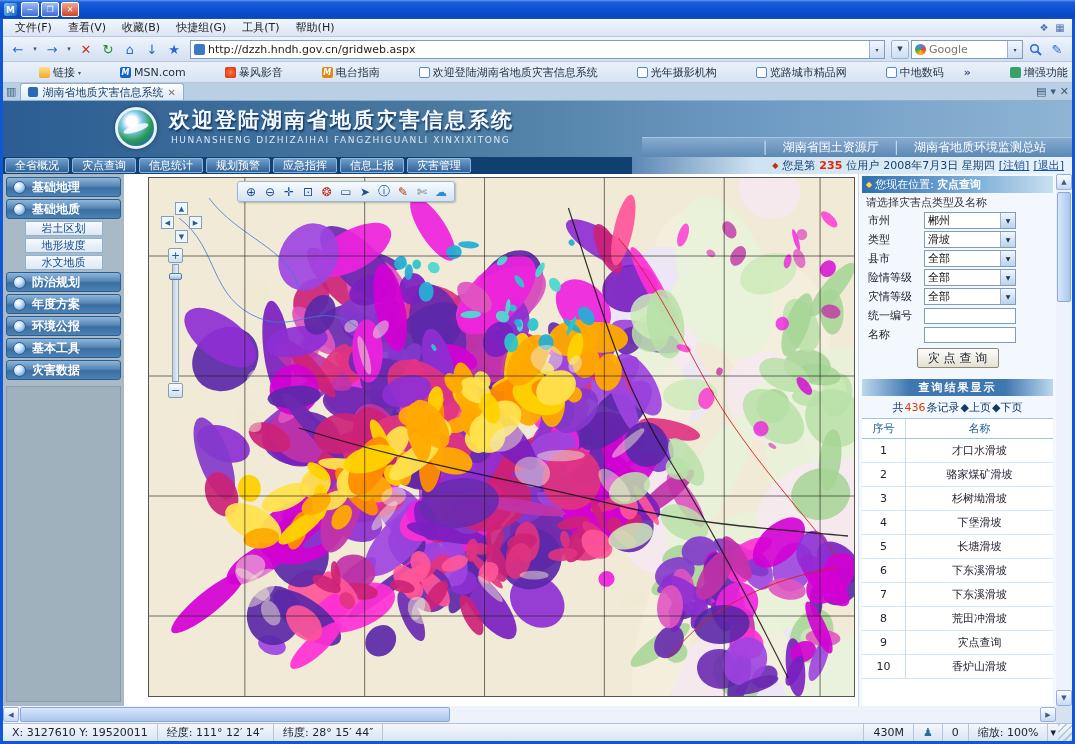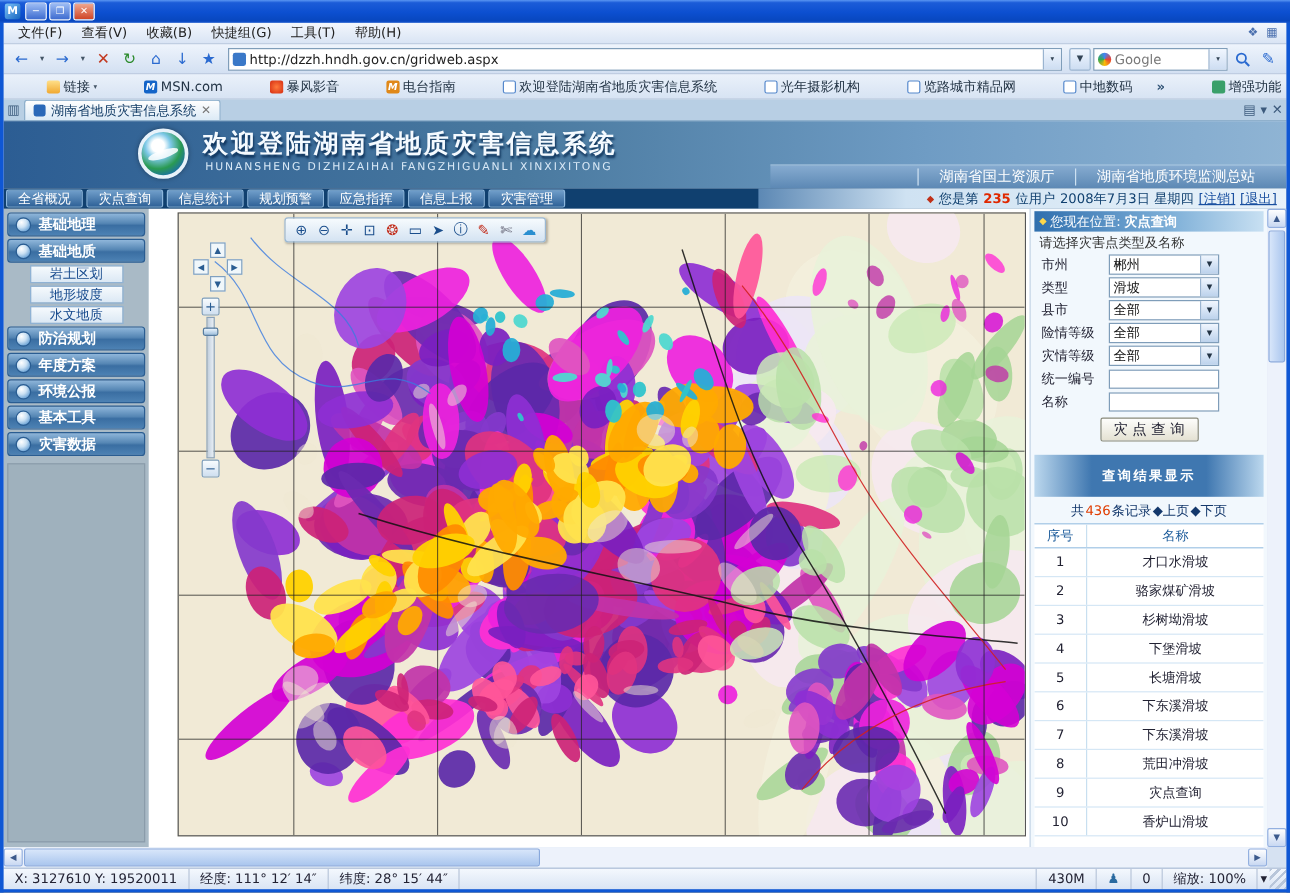--- a/index.html
+++ b/index.html
@@ -111,21 +111,21 @@
 .loc-val{font-weight:bold;}
 .instruction{height:18px;display:flex;align-items:center;padding:0 4px;color:#333;font-size:11px;flex:0 0 auto;}
 .frow{height:19px;display:flex;align-items:center;padding:0 2px 0 6px;gap:4px;flex:0 0 auto;}
 .flabel{width:52px;font-size:11px;color:#223;}
 .fselect{width:92px;height:17px;background:#fff;border:1px solid #7f9db9;display:flex;align-items:center;}
 .fval{flex:1;padding-left:3px;font-size:11px;color:#111;}
 .farrow{width:15px;height:15px;background:linear-gradient(180deg,#f0f6fe,#bcd2ec);border-left:1px solid #9ab4d0;font-size:6px;color:#234;display:flex;align-items:center;justify-content:center;}
 .ftext{width:92px;height:16px;border:1px solid #7f9db9;font-size:11px;padding:0 2px;font-family:inherit;}
 .btnrow{height:28px;display:flex;align-items:center;justify-content:center;flex:0 0 auto;}
 .qbtn{width:82px;height:20px;background:linear-gradient(180deg,#fdfdfb,#e4e1d2);border:1px solid #8a8a7a;border-radius:2px;font-size:12px;color:#223;font-family:inherit;}
-.resbar{height:35px;margin-top:7px;background:linear-gradient(90deg,#bcd8ee,#3f77b0 25%,#3f77b0 75%,#bcd8ee);color:#fff;font-weight:bold;font-size:11px;display:flex;align-items:center;justify-content:center;letter-spacing:2px;flex:0 0 auto;}
+.resbar{height:17px;margin-top:7px;background:linear-gradient(90deg,#bcd8ee,#3f77b0 25%,#3f77b0 75%,#bcd8ee);color:#fff;font-weight:bold;font-size:11px;display:flex;align-items:center;justify-content:center;letter-spacing:2px;flex:0 0 auto;}
 .summary{height:22px;display:flex;align-items:center;justify-content:center;font-size:11px;color:#14386c;gap:1px;flex:0 0 auto;}
 .summary .redtxt{color:#e03c00;}
 .pglink{color:#14386c;text-decoration:none;}
 .rtable{flex:1;background:#fff;border-top:1px solid #9fc4e4;display:flex;flex-direction:column;overflow:hidden;}
 .rhead{height:20px;display:flex;border-bottom:1px solid #9fc4e4;color:#1a5a9a;font-size:11px;flex:0 0 auto;}
 .c1{width:44px;display:flex;align-items:center;justify-content:center;border-right:1px solid #c8dff0;}
 .c2{flex:1;display:flex;align-items:center;justify-content:center;}
 .rrow{height:24px;border-bottom:1px solid #d5e7f5;font-size:11px;color:#223;display:flex;flex:0 0 auto;}
 
 

